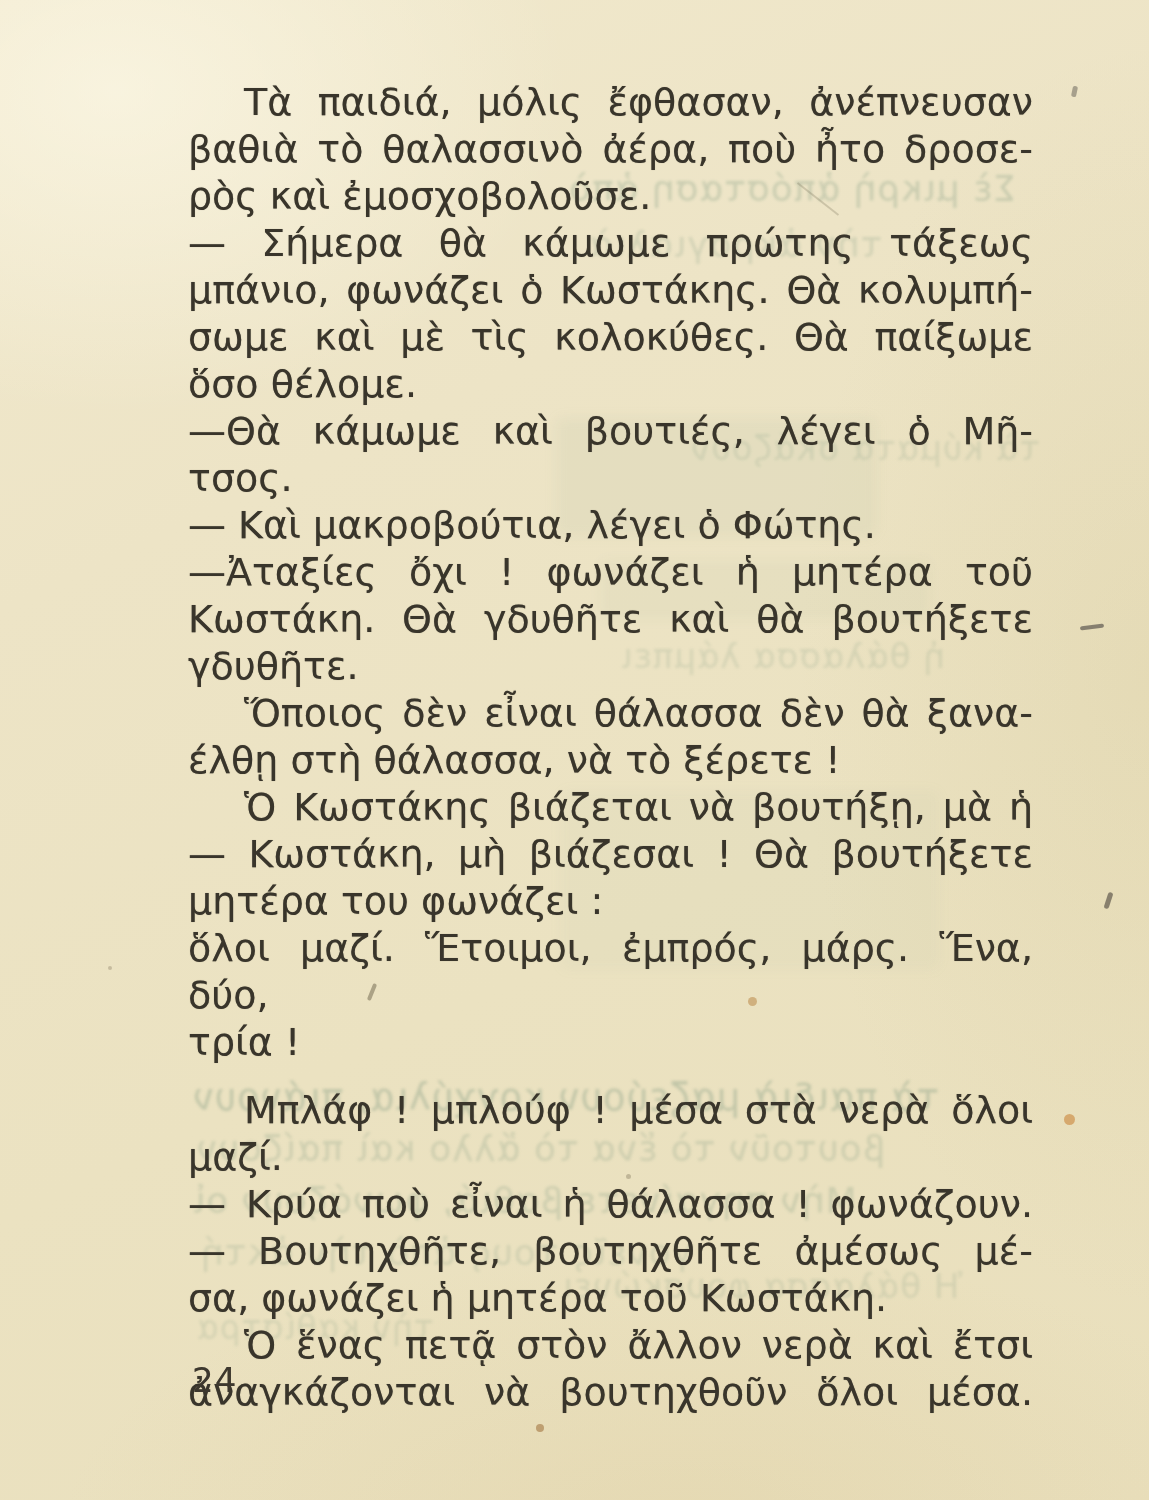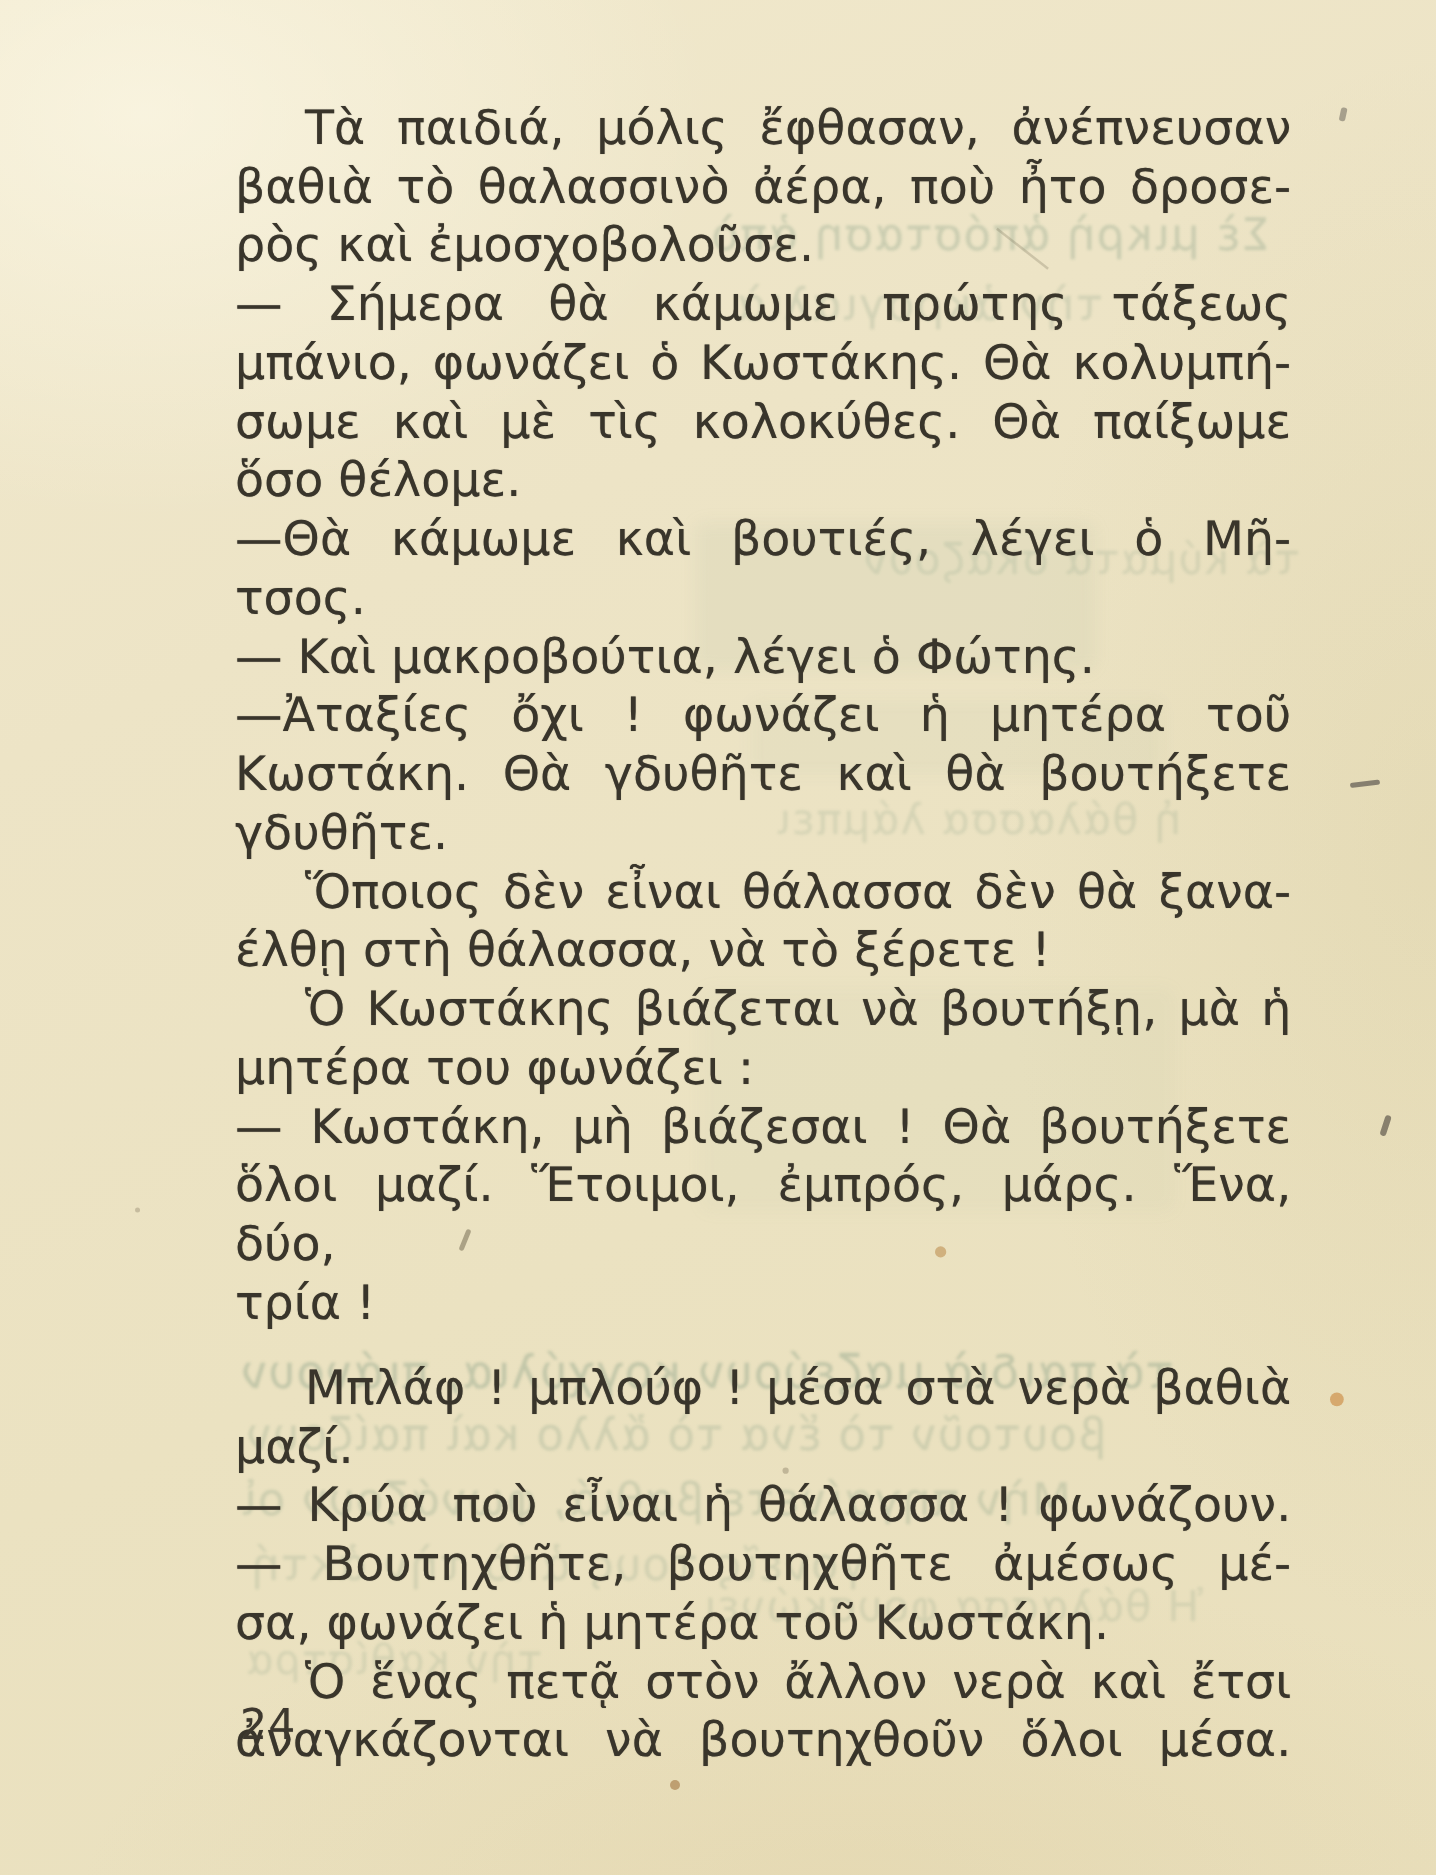--- a/index.html
+++ b/index.html
@@ -82,25 +82,25 @@
     <div class="line l">ὅσο θέλομε.</div>
     <div class="line j">—Θὰ κάμωμε καὶ βουτιές, λέγει ὁ Μῆ-</div>
     <div class="line l">τσος.</div>
     <div class="line l">— Καὶ μακροβούτια, λέγει ὁ Φώτης.</div>
     <div class="line j">—Ἀταξίες ὄχι ! φωνάζει ἡ μητέρα τοῦ</div>
     <div class="line j">Κωστάκη. Θὰ γδυθῆτε καὶ θὰ βουτήξετε</div>
     <div class="line l">γδυθῆτε.</div>
     <div class="line j ind">Ὅποιος δὲν εἶναι θάλασσα δὲν θὰ ξανα-</div>
     <div class="line l">έλθῃ στὴ θάλασσα, νὰ τὸ ξέρετε !</div>
     <div class="line j ind">Ὁ Κωστάκης βιάζεται νὰ βουτήξῃ, μὰ ἡ</div>
+    <div class="line j">— Κωστάκη, μὴ βιάζεσαι ! Θὰ βουτήξετε</div>
     <div class="line l">μητέρα του φωνάζει :</div>
-    <div class="line j">— Κωστάκη, μὴ βιάζεσαι ! Θὰ βουτήξετε</div>
     <div class="line j">ὅλοι μαζί. Ἕτοιμοι, ἐμπρός, μάρς. Ἕνα, δύο,</div>
     <div class="line l">τρία !</div>
-    <div class="line j ind gap">Μπλάφ ! μπλούφ ! μέσα στὰ νερὰ βαθιὰ</div>
+    <div class="line j ind gap">Μπλάφ ! μπλούφ ! μέσα στὰ νερὰ ὅλοι</div>
     <div class="line l">μαζί.</div>
     <div class="line j">— Κρύα ποὺ εἶναι ἡ θάλασσα !  φωνάζουν.</div>
     <div class="line j">— Βουτηχθῆτε, βουτηχθῆτε ἀμέσως μέ-</div>
     <div class="line l">σα, φωνάζει ἡ μητέρα τοῦ Κωστάκη.</div>
     <div class="line j ind">Ὁ ἕνας πετᾷ στὸν ἄλλον νερὰ καὶ ἔτσι</div>
     <div class="line j">ἀναγκάζονται νὰ βουτηχθοῦν ὅλοι μέσα.</div>
   </div>
 
   <div class="page-number">24</div>
 

